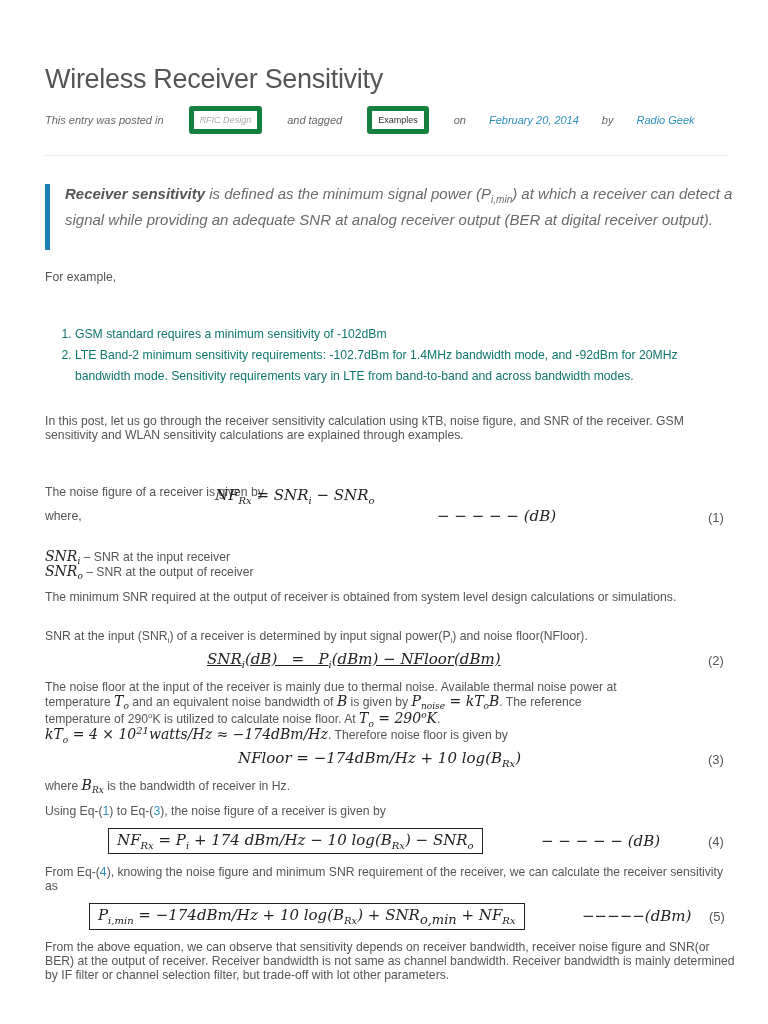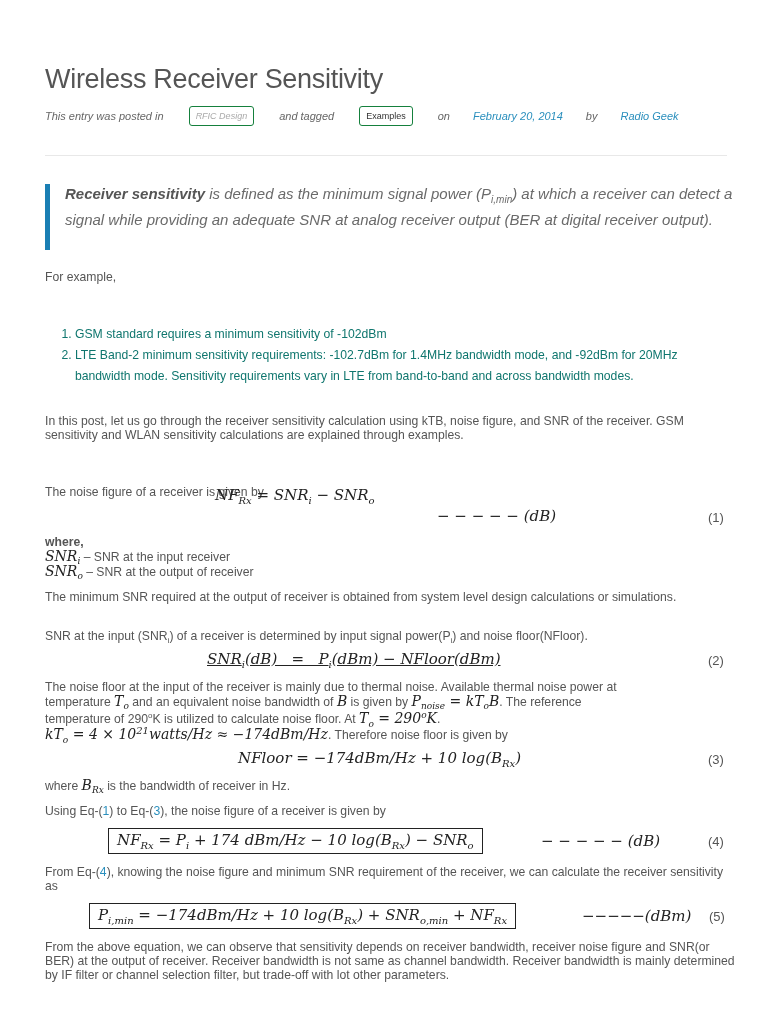--- a/index.html
+++ b/index.html
@@ -1,21 +1,21 @@
 <!DOCTYPE html>
 <html><head>
 <meta charset="utf-8">
 <style>
   * { box-sizing: border-box; margin: 0; padding: 0; }
   html, body { width: 768px; height: 1024px; background: #ffffff; overflow: hidden; }
   body { font-family: "Liberation Sans", sans-serif; color: #555555; position: relative; }
   .abs { position: absolute; margin-top: 14px; }
   .title { left: 45px; top: 50px; font-size: 27px; color: #555555; font-weight: normal; letter-spacing: -0.3px; }
   .meta { left: 45px; top: 92px; font-size: 11px; font-style: italic; color: #666; white-space: nowrap; display: flex; align-items: center; gap: 20px; }
-  .meta .tag { display: inline-block; border: 1px solid #15803d; border-radius: 3px; padding: 4px 6px; margin: 0 5px; font-size: 9px; font-style: italic; background: #fff; }
+  .meta .tag { display: inline-block; border: 5px solid #15803d; border-radius: 3px; padding: 4px 6px; margin: 0 5px; font-size: 9px; font-style: italic; background: #fff; }
   .meta .tag.light { color: #aaa; }
   .meta .tag.dark { color: #333; font-style: normal; }
   .meta a { color: #2a8fbd; text-decoration: none; margin: 0 3px; }
   .rule { left: 45px; top: 141px; width: 682px; height: 1px; background: #e8e8e8; }
   .quote { left: 45px; top: 170px; width: 690px; border-left: 5px solid #1a7fb4; padding-left: 15px; font-size: 15px; font-style: italic; color: #6a6a6a; line-height: 20px; height: 66px; }
   .quote b { color: #555; }
   .para { left: 45px; font-size: 12.2px; line-height: 14px; color: #555; width: 690px; }
   ol.list { left: 45px; top: 310px; width: 690px; font-size: 12.2px; color: #0f766e; padding-left: 30px; line-height: 21px; }
   ol.list li { padding-left: 0px; }
   .eq { font-family: "DejaVu Serif", serif; font-style: italic; color: #222; font-size: 15px; white-space: nowrap; }
@@ -54,21 +54,21 @@
 </ol>
 
 <div class="abs para" style="top:400px;">In this post, let us go through the receiver sensitivity calculation using kTB, noise figure, and SNR of the receiver. GSM sensitivity and WLAN sensitivity calculations are explained through examples.</div>
 
 <div class="abs para" style="top:471px;">The noise figure of a receiver is given by</div>
 
 <div class="abs eq" style="left:215px; top:472px;text-align:center;"><span>NF</span><sub style="font-size:10px">Rx</sub><span> = SNR</span><sub style="font-size:10px">i</sub><span> − SNR</span><sub style="font-size:10px">o</sub></div>
 <div class="abs eq" style="left:437px; top:493px;">− − − − − (dB)</div>
 <div class="abs eqnum" style="left:708px; top:496px;">(1)</div>
 
-<div class="abs para" style="top:521px;font-weight:bold;">where,</div>
+<div class="abs para" style="top:495px;">where,</div>
 <div class="abs para" style="top:535px;"><span class="sym">SNR</span><sub class="sym" style="font-size:9px">i</sub><span> – SNR at the input receiver</span></div>
 <div class="abs para" style="top:550px;"><span class="sym">SNR</span><sub class="sym" style="font-size:9px">o</sub><span> – SNR at the output of receiver</span></div>
 
 <div class="abs para" style="top:576px;">The minimum SNR required at the output of receiver is obtained from system level design calculations or simulations.</div>
 <div class="abs para" style="top:615px;"><span>SNR at the input (SNR</span><sub style="font-size:8px">i</sub><span>) of a receiver is determined by input signal power(P</span><sub style="font-size:8px">i</sub><span>) and noise floor(NFloor).</span></div>
 
 <div class="abs eq" style="left:207px; top:636px; white-space:pre;text-decoration:underline;"><span>SNR</span><sub style="font-size:10px">i</sub><span>(dB)   =   P</span><sub style="font-size:10px">i</sub><span>(dBm) − NFloor(dBm)</span></div>
 <div class="abs eqnum" style="left:708px; top:639px;">(2)</div>
 
 <div class="abs para" style="top:666px;">The noise floor at the input of the receiver is mainly due to thermal noise. Available thermal noise power at</div>
@@ -82,17 +82,17 @@
 <div class="abs para" style="top:764px;"><span>where </span><span class="sym">B</span><sub class="sym" style="font-size:9px">Rx</sub><span> is the bandwidth of receiver in Hz.</span></div>
 
 <div class="abs para" style="top:790px;"><span>Using Eq-(</span><a class="link">1</a><span>) to Eq-(</span><a class="link">3</a><span>), the noise figure of a receiver is given by</span></div>
 
 <div class="abs eq boxed" style="left:108px; top:814px;"><span>NF</span><sub style="font-size:10px">Rx</sub><span> = P</span><sub style="font-size:10px">i</sub><span> + 174 dBm/Hz − 10 log(B</span><sub style="font-size:10px">Rx</sub><span>) − SNR</span><sub style="font-size:10px">o</sub></div>
 <div class="abs eq" style="left:541px; top:818px;">− − − − − (dB)</div>
 <div class="abs eqnum" style="left:708px; top:820px;">(4)</div>
 
 <div class="abs para" style="top:851px;"><span>From Eq-(</span><a class="link">4</a><span>), knowing the noise figure and minimum SNR requirement of the receiver, we can calculate the receiver sensitivity as</span></div>
 
-<div class="abs eq boxed" style="left:89px; top:889px;"><span>P</span><sub style="font-size:10px">i,min</sub><span> = −174dBm/Hz + 10 log(B</span><sub style="font-size:10px">Rx</sub><span>) + SNR</span><sub style="font-size:10px">o,min</sub><span> + NF</span><sub style="font-size:10px">Rx</sub></div>
+<div class="abs eq boxed" style="left:89px; top:889px;"><span>P</span><sub style="font-size:10px">i,min</sub><span> = −174dBm/Hz + 10 log(B</span><sub style="font-size:10px">Rx</sub><span>) + SNR</span><sub style="font-size:13px">o,min</sub><span> + NF</span><sub style="font-size:10px">Rx</sub></div>
 <div class="abs eq" style="left:582px; top:893px;">−−−−−(dBm)</div>
 <div class="abs eqnum" style="left:709px; top:895px;">(5)</div>
 
 <div class="abs para" style="top:926px;">From the above equation, we can observe that sensitivity depends on receiver bandwidth, receiver noise figure and SNR(or BER) at the output of receiver. Receiver bandwidth is not same as channel bandwidth. Receiver bandwidth is mainly determined by IF filter or channel selection filter, but trade-off with lot other parameters.</div>
 
 </body></html>

